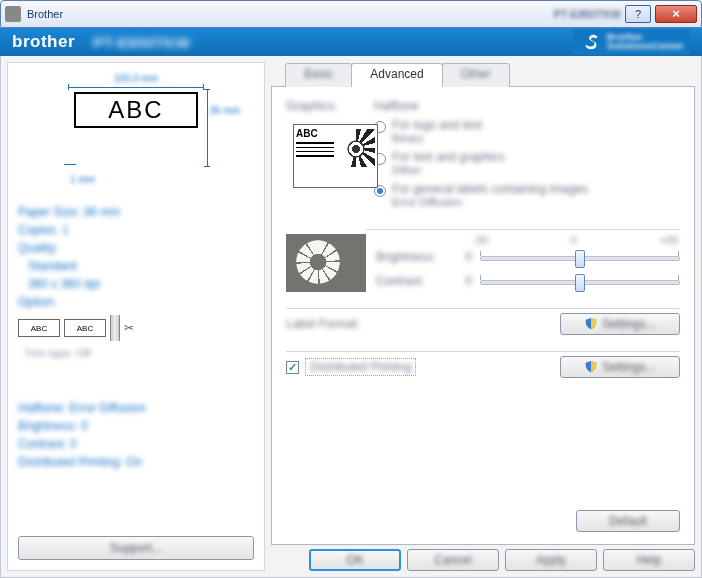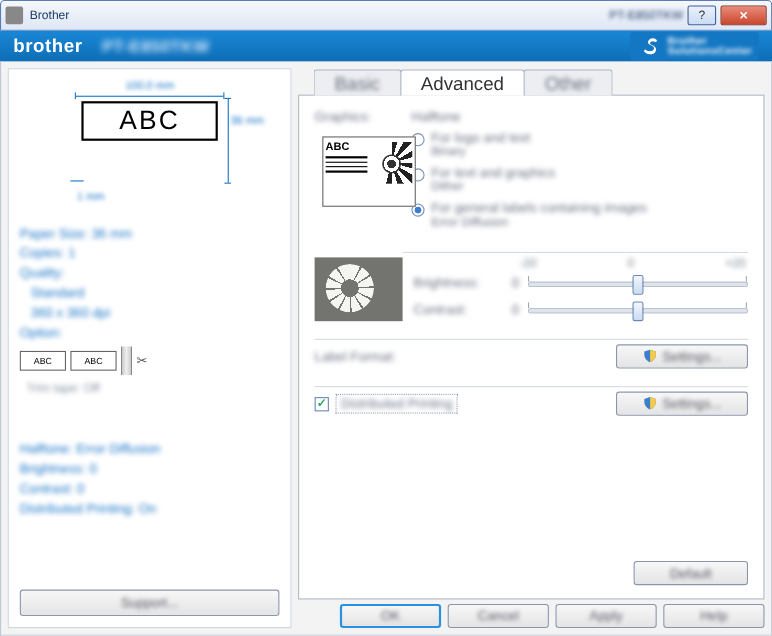--- a/index.html
+++ b/index.html
@@ -35,21 +35,21 @@
   .info-list .ind { margin-left:10px;}
   .option-pics { margin:4px 0 6px 0; display:flex; gap:4px; align-items:center;}
   .mini-label { width:42px; height:18px; border:1px solid #666; display:flex; align-items:center; justify-content:center; font-size:8px; font-family:Arial; background:#fff;}
   .mini-bar { width:10px; height:26px; border-left:1px solid #888; border-right:1px solid #888; background:linear-gradient(90deg,#ccc,#eee,#ccc);}
   .mini-cut { font-size:12px; color:#555;}
   .info-list2 { margin-top: 40px; color:#1773c7; font-size:12px; line-height:18px; filter: blur(2.5px);}
   .support-btn-row { margin-top:auto; }
   .wide-button { width:100%; height:24px; background:linear-gradient(#f7f7f7,#e4e4e4); border:1px solid #8a97ab; border-radius:3px; text-align:center; line-height:22px; color:#5a5a6a; font-size:12px; filter: blur(0);}
   .wide-button span{filter:blur(2px);}
   .tabbar { height: 24px; display:flex; gap:0; padding-left:14px;}
-  .tab { padding: 3px 18px; border:1px solid #adb8c7; border-bottom:none; background:#eceef2; color:#6b717e; border-radius:3px 3px 0 0; margin-right:-1px; position:relative; top:1px; font-size:17px;}
+  .tab { padding: 3px 18px; border:1px solid #adb8c7; border-bottom:none; background:#eceef2; color:#6b717e; border-radius:3px 3px 0 0; margin-right:-1px; position:relative; top:1px; font-size:12px;}
   .tab span{ filter: blur(2px);}
   .tab.active { background:#fff; color:#333; z-index:2; top:1px; font-weight:normal;}
   .tab.active span{filter:blur(0);}
   .tabpanel { flex:1; background:#fff; border:1px solid #adb8c7; padding:12px 14px; display:flex; flex-direction:column;}
   .section { display:flex; margin-bottom:8px;}
   .sec-label { width:88px; color:#6a7184; font-size:12px;}
   .sec-body { flex:1; }
   .graphic-thumb { width:85px; height:64px; border:1px solid #666; background:#fff; display:flex; margin-top:2px;}
   .gt-left { width:42px; padding:3px 2px; font-size:10px; font-weight:bold; font-family:Arial;}
   .gt-lines { border-top:2px solid #000; margin-top:3px;}

